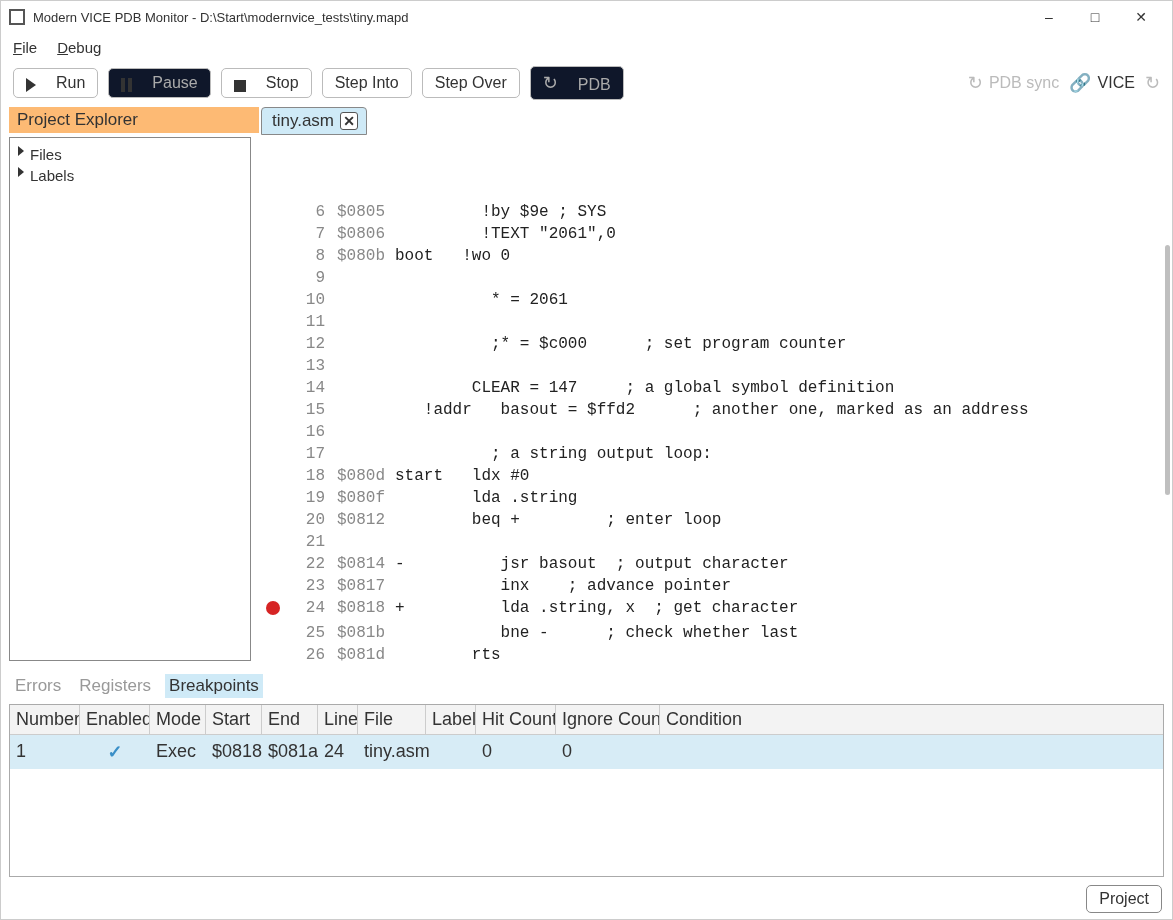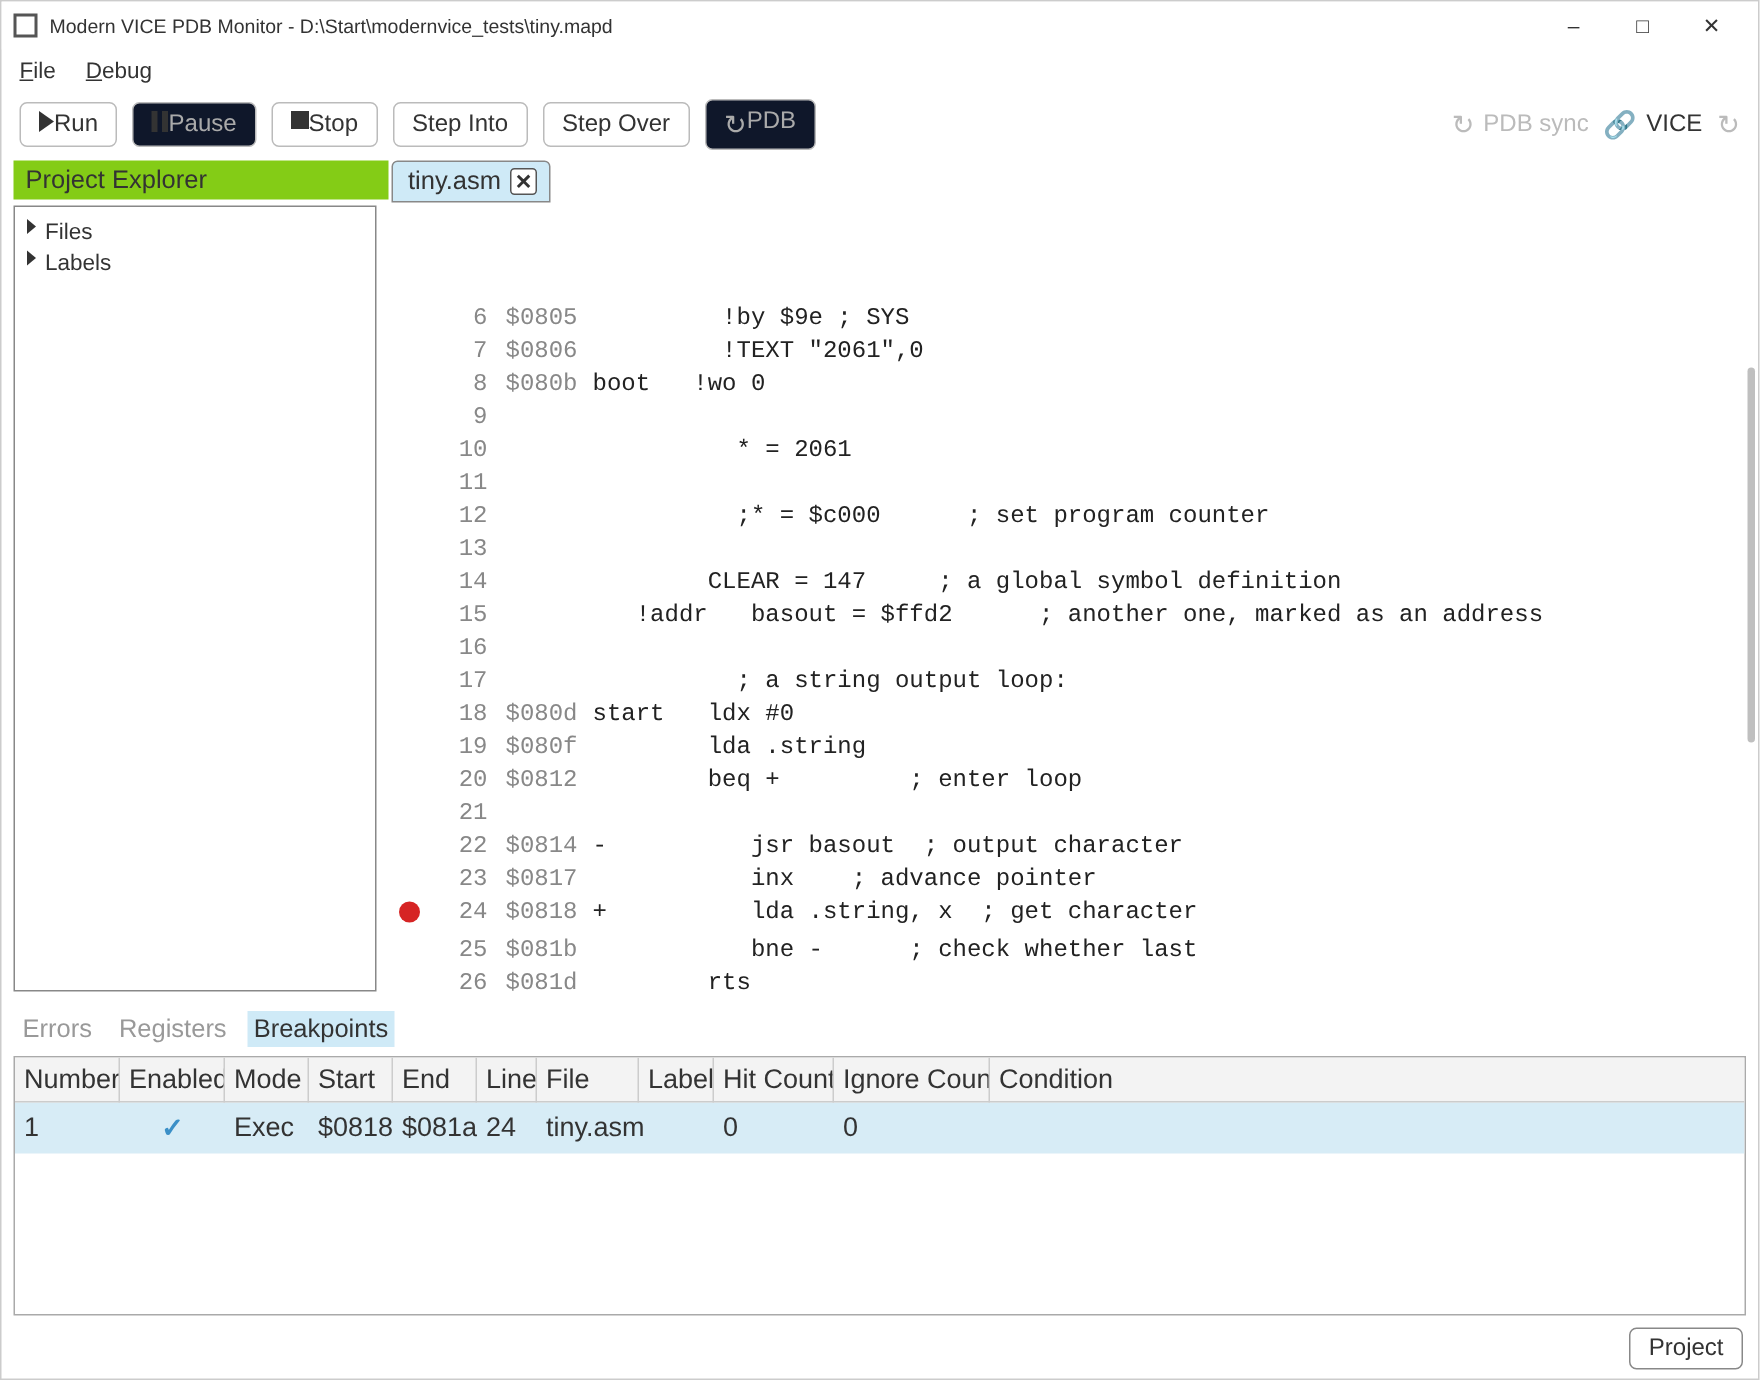--- a/index.html
+++ b/index.html
@@ -55,22 +55,22 @@
     padding: 4px 12px;
     gap: 10px;
   }
   .toolbar .btn {
     border: 1px solid #bbb;
     border-radius: 5px;
     padding: 5px 12px;
     font-size: 16px;
     background: #fff;
     display: flex;
-    align-items: flex-start;
-    gap: 0;
+    align-items: flex-end;
+    gap: 20px;
   }
   .toolbar .btn.disabled { color: #aaa; background: #0f172a; }
   .toolbar .spacer { flex: 1; }
   .toolbar .status {
     display: flex; align-items: center; gap: 6px;
     color: #333; font-size: 16px;
   }
   .toolbar .status.disabled { color: #bbb; }
   .icon-play { width:0; height:0; border-left:10px solid #333; border-top:7px solid transparent; border-bottom:7px solid transparent; }
   .icon-pause { display:flex; gap:3px; }
@@ -88,21 +88,21 @@
   }
   
   .upper {
     flex: 1;
     display: flex;
     min-height: 0;
   }
   
   .explorer-wrap { width: 258px; display:flex; flex-direction:column; }
   .panel-title {
-    background: #84cc16;
+    background: #fdba74;
     padding: 3px 8px;
     font-size: 17px;
     display: inline-block;
     margin: 2px 0 2px 8px;
   }
   .explorer {
     flex:1;
     border: 1px solid #888;
     margin: 2px 8px 8px 8px;
     padding: 6px 8px;

